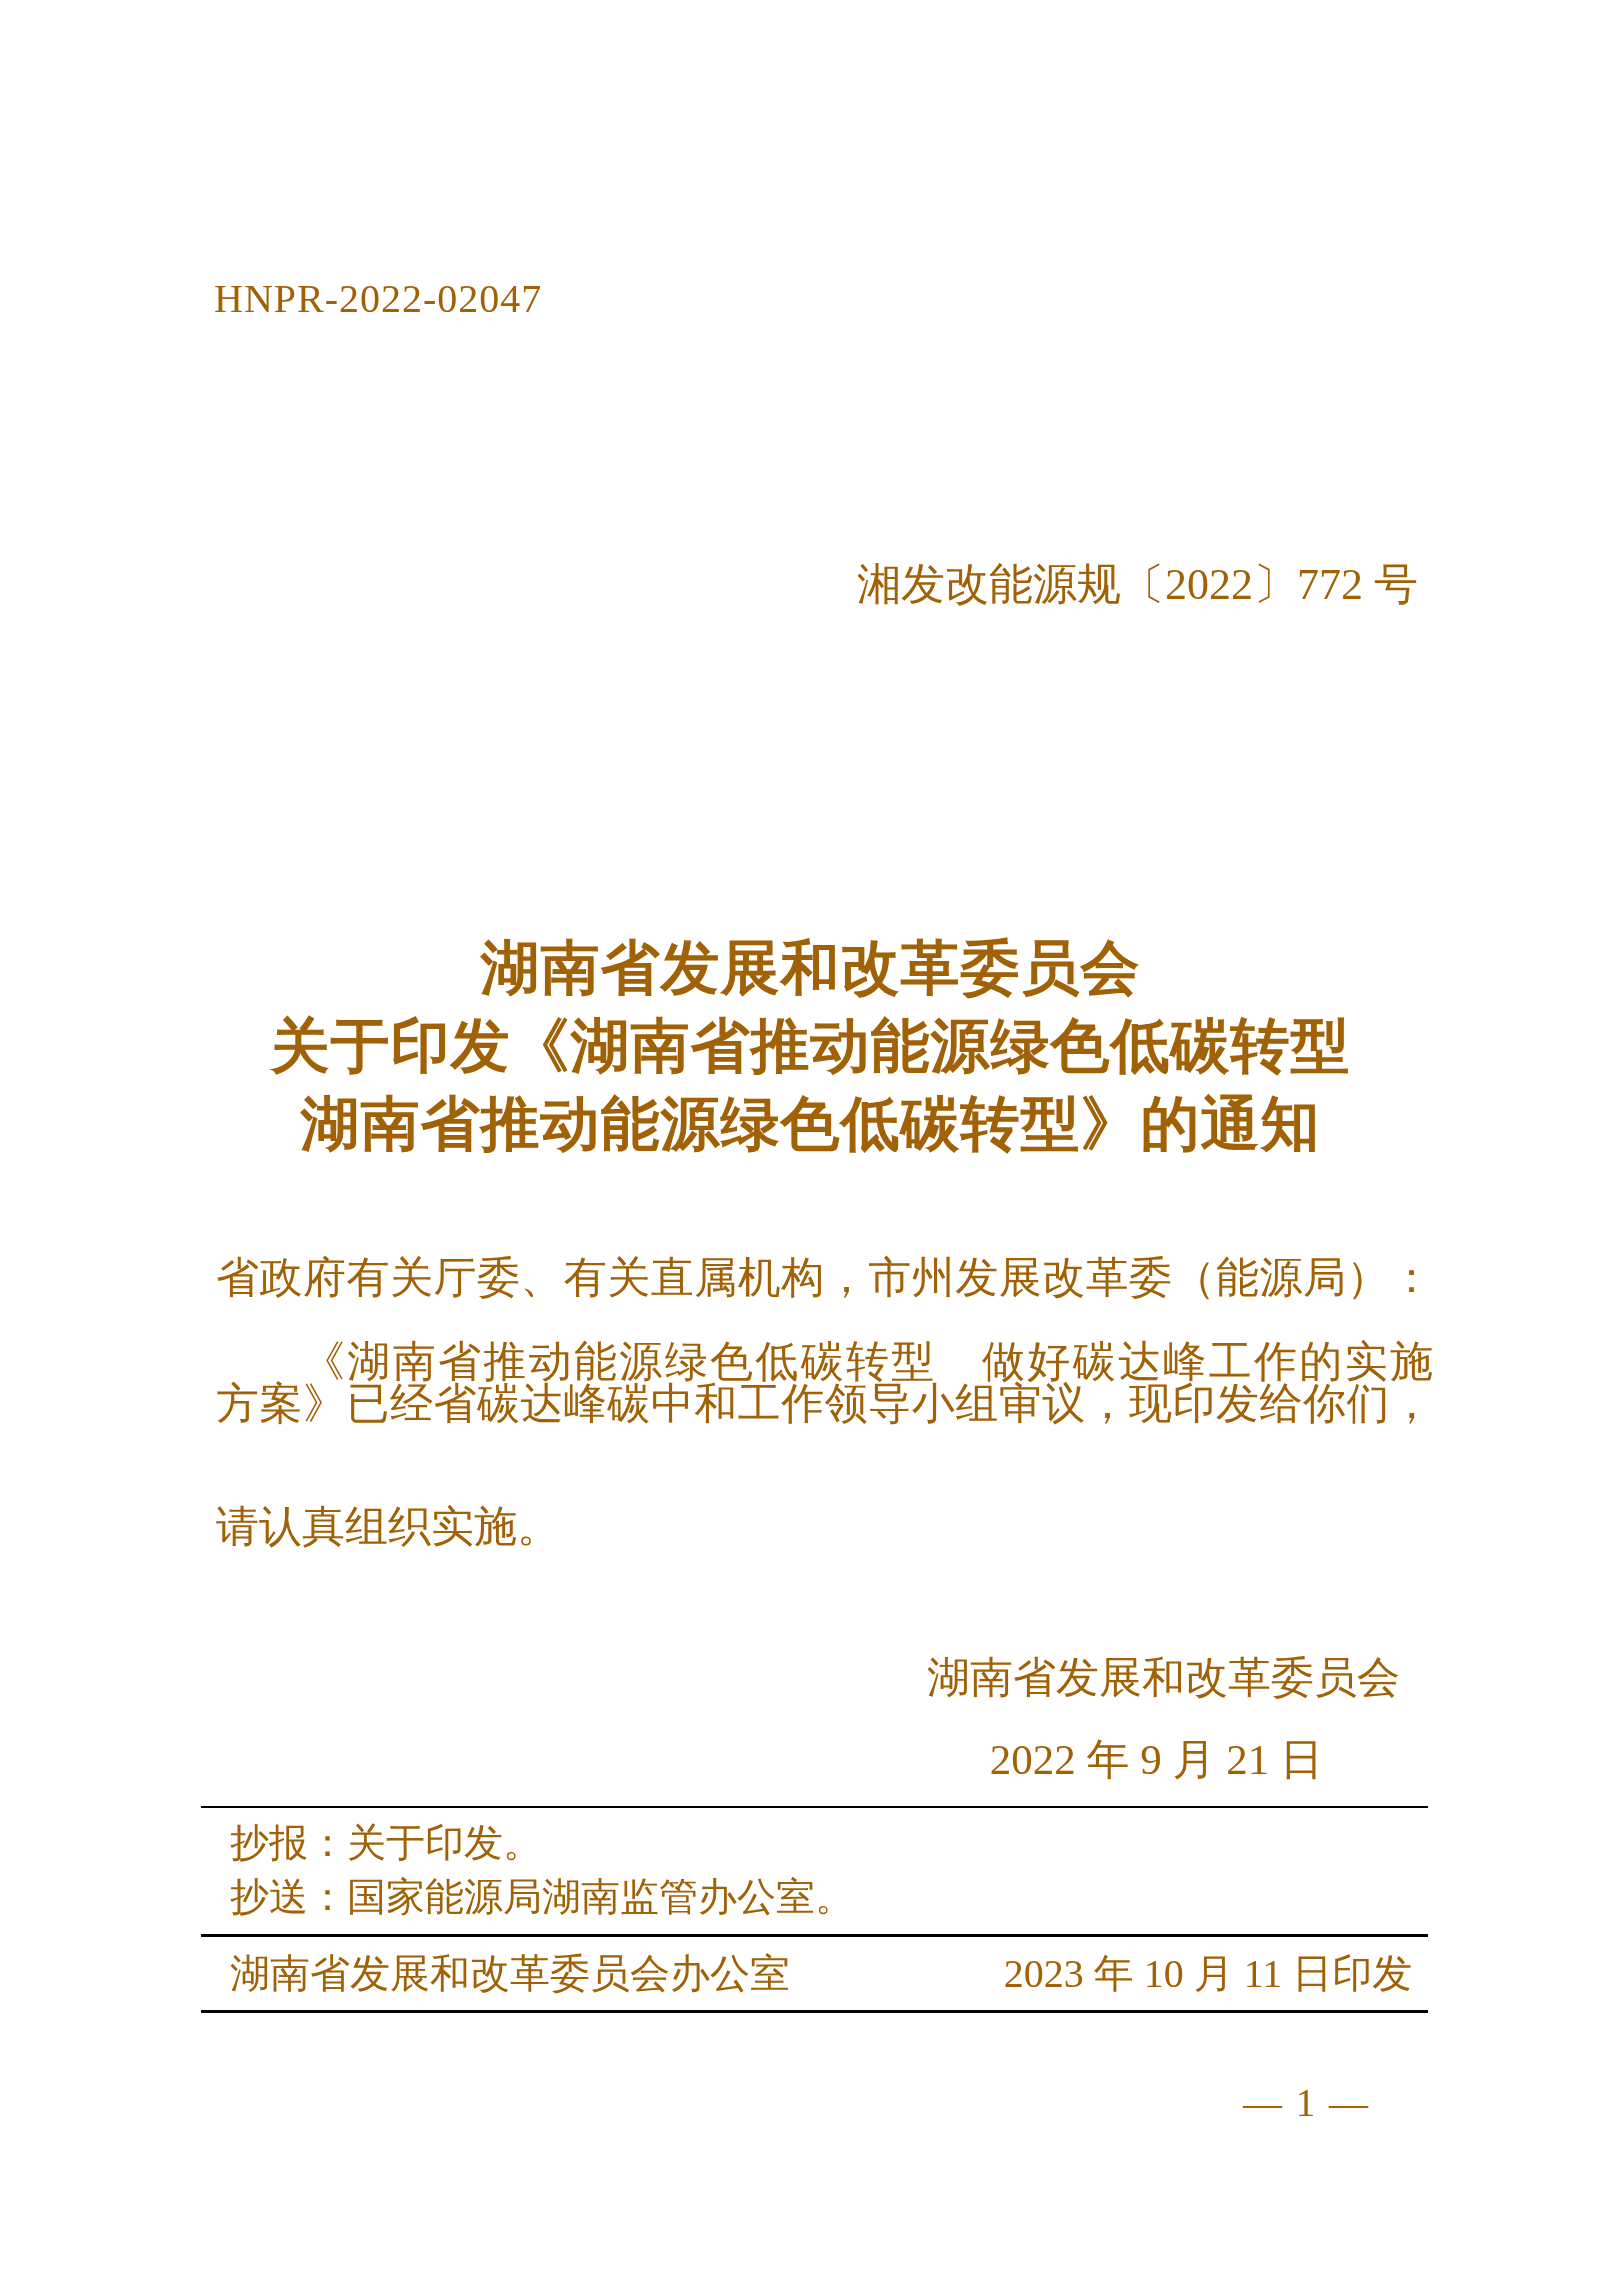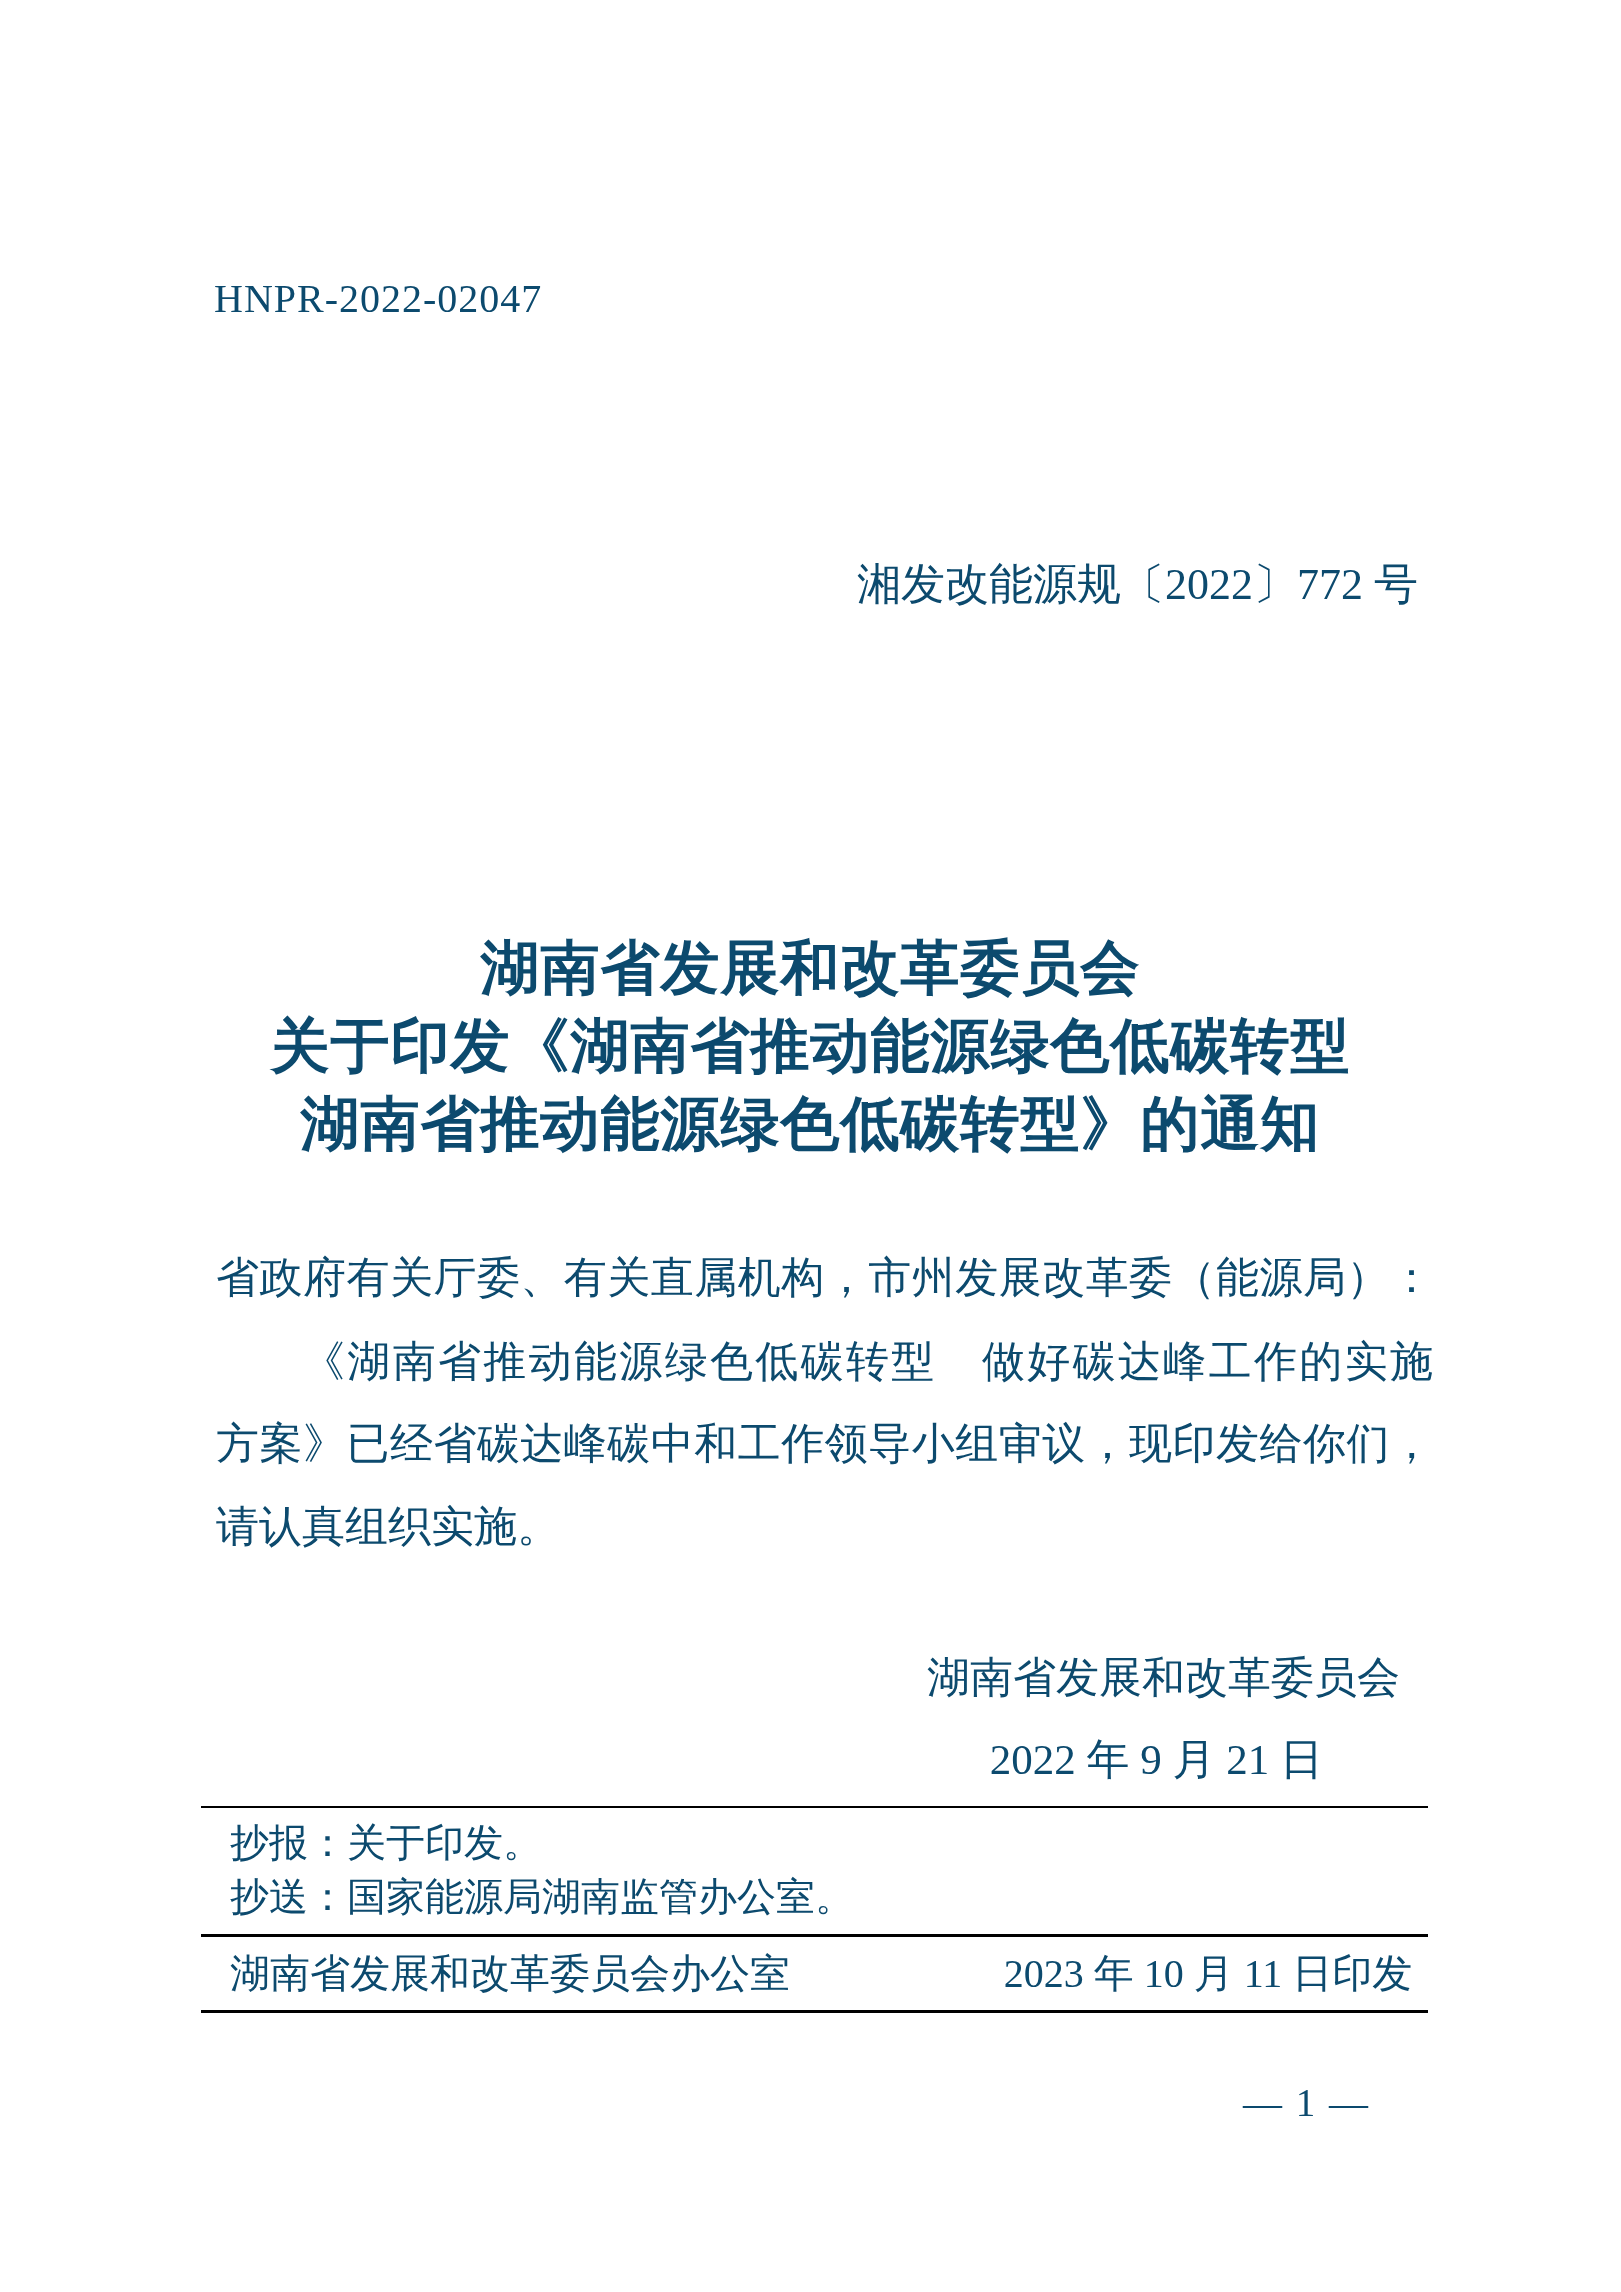--- a/index.html
+++ b/index.html
@@ -5,21 +5,21 @@
   html, body {
     margin: 0;
     padding: 0;
     background: #ffffff;
   }
   .page {
     position: relative;
     width: 1621px;
     height: 2293px;
     background: #ffffff;
-    color: #0c4a6e;
+    color: #a16207;
     overflow: hidden;
     font-family: "Liberation Sans", "DejaVu Sans", sans-serif;
   }
   .abs { position: absolute; }
 
   .doc-id {
     left: 214px;
     top: 275px;
     font-family: "Liberation Serif", "DejaVu Serif", serif;
     font-size: 40px;
@@ -59,21 +59,21 @@
     line-height: 53px;
     box-sizing: border-box;
   }
   .body-line-1 {
     top: 1335px;
     padding-left: 86px;
     text-align: justify;
     text-align-last: justify;
   }
   .body-line-2 {
-    top: 1417px;
+    top: 1377px;
     text-align: justify;
     text-align-last: justify;
   }
   .body-line-3 {
     top: 1500px;
     text-align: left;
   }
   .sig-org {
     top: 1649px;
     right: 221px;

